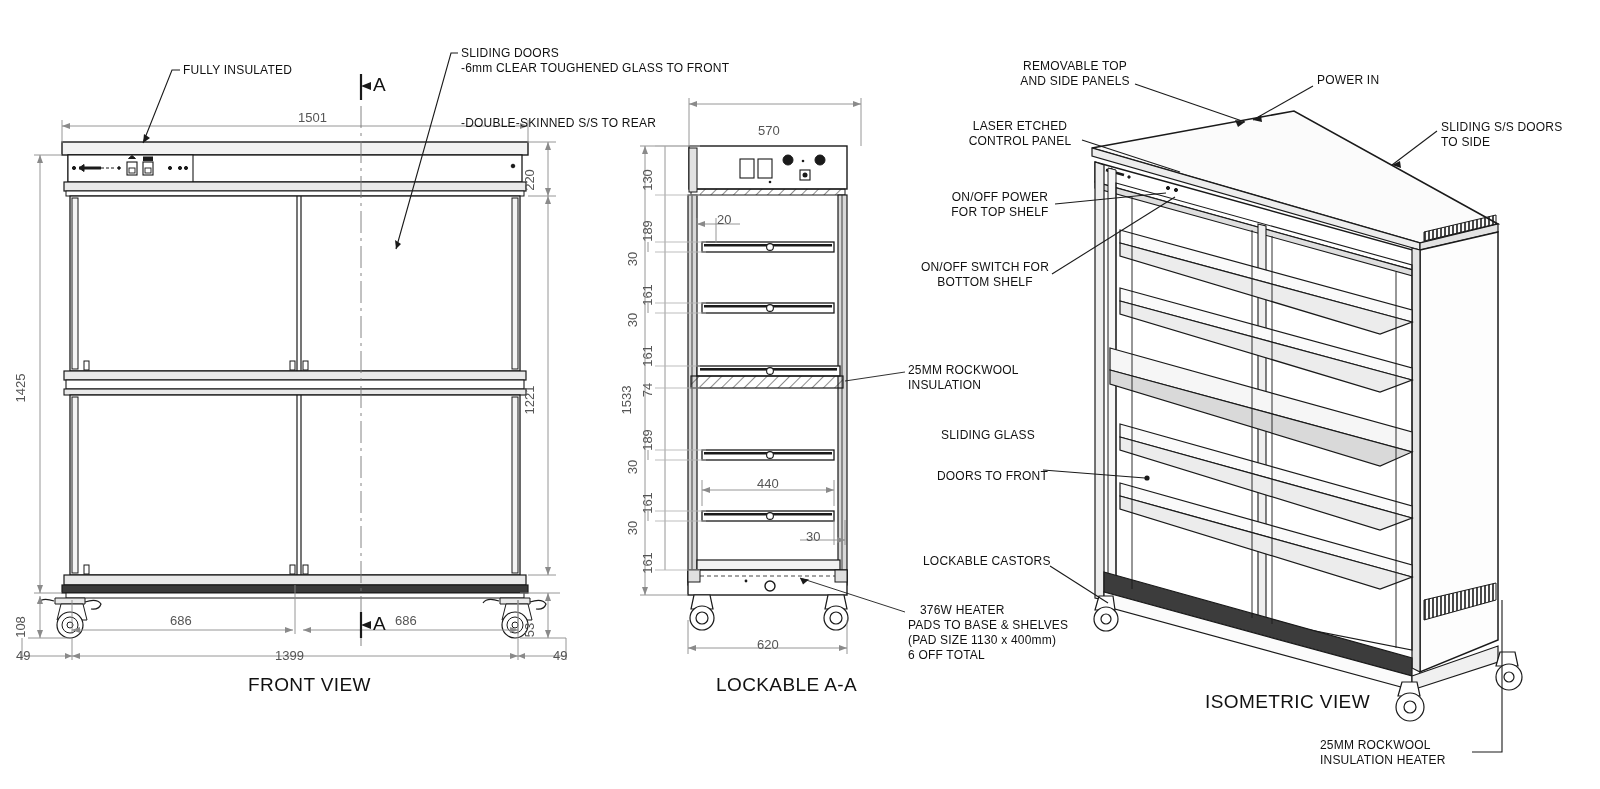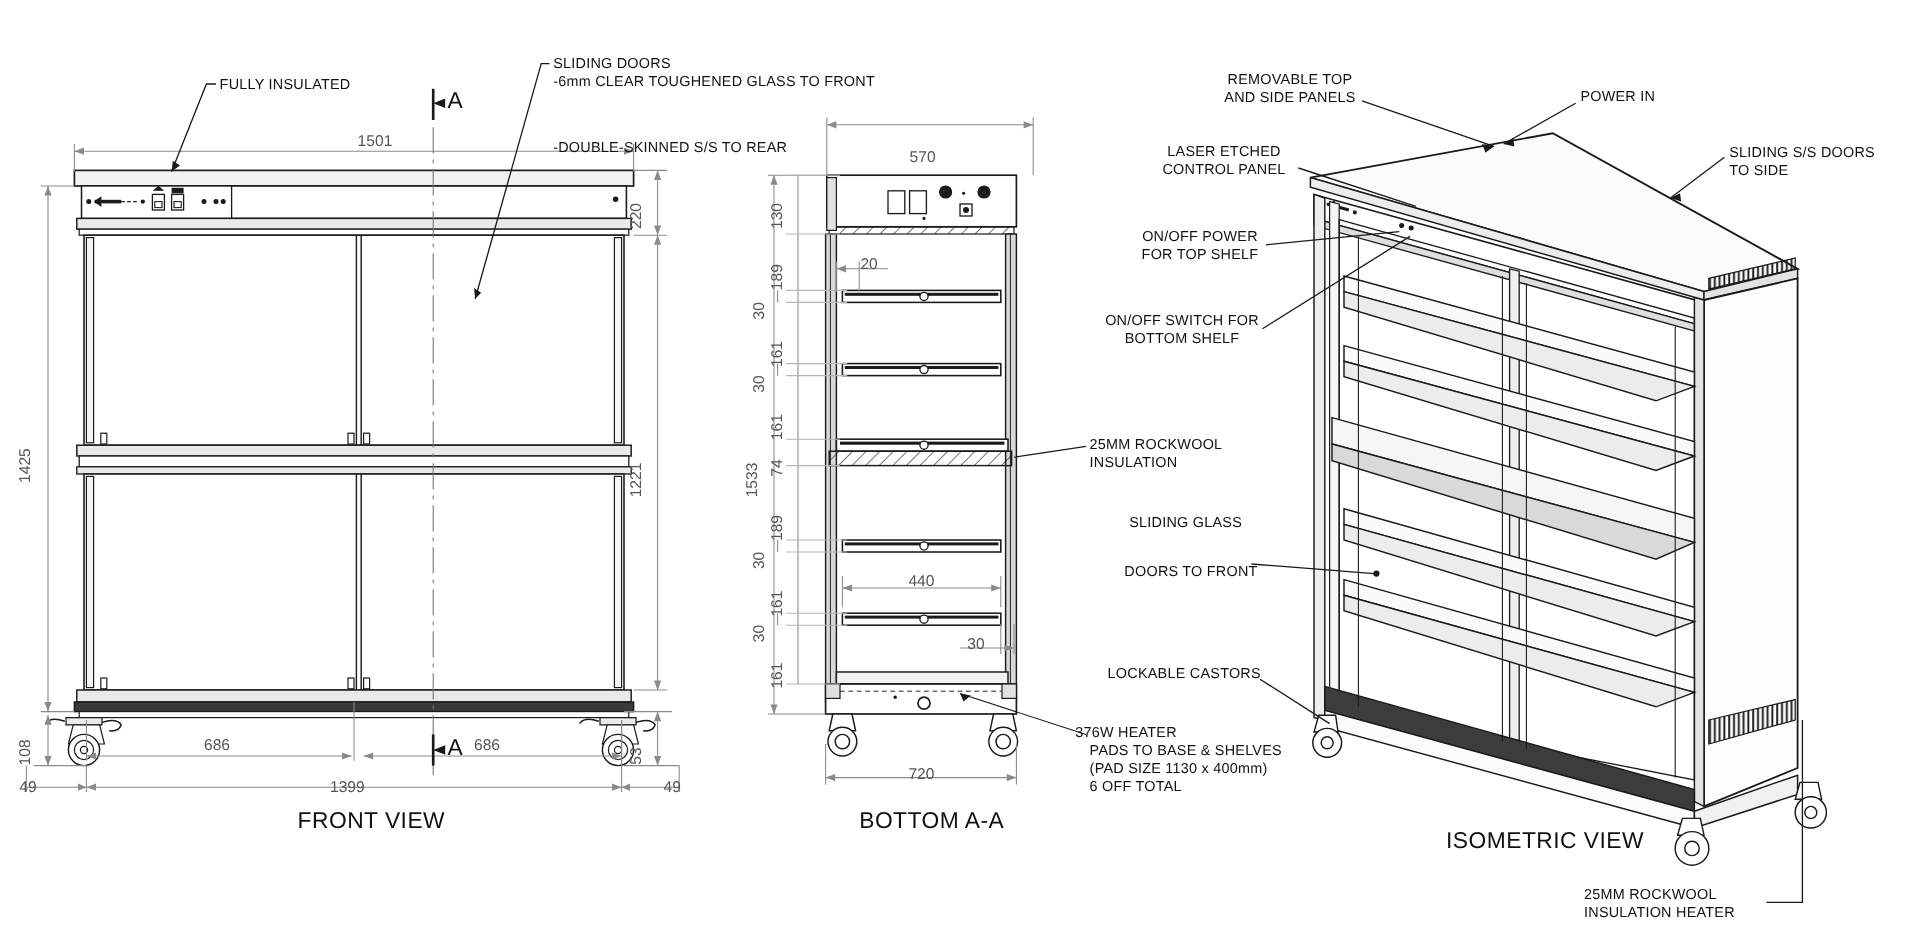--- a/index.html
+++ b/index.html
@@ -451,25 +451,25 @@
   <div class="dim v" style="left:655px;top:356px;transform:rotate(-90deg) translate(-50%,-100%);">161</div>
   <div class="dim v" style="left:655px;top:390px;transform:rotate(-90deg) translate(-50%,-100%);">74</div>
   <div class="dim v" style="left:655px;top:440px;transform:rotate(-90deg) translate(-50%,-100%);">189</div>
   <div class="dim v" style="left:640px;top:467px;transform:rotate(-90deg) translate(-50%,-100%);">30</div>
   <div class="dim v" style="left:655px;top:503px;transform:rotate(-90deg) translate(-50%,-100%);">161</div>
   <div class="dim v" style="left:640px;top:528px;transform:rotate(-90deg) translate(-50%,-100%);">30</div>
   <div class="dim v" style="left:655px;top:563px;transform:rotate(-90deg) translate(-50%,-100%);">161</div>
   <div class="dim" style="left:717px;top:212px;">20</div>
   <div class="dim" style="left:757px;top:476px;">440</div>
   <div class="dim" style="left:806px;top:529px;">30</div>
-  <div class="dim" style="left:757px;top:637px;">720</div>
+  <div class="dim" style="left:757px;top:637px;">620</div>
 
   <div class="note" style="left:908px;top:363px;">25MM ROCKWOOL</div>
   <div class="note" style="left:908px;top:378px;">INSULATION</div>
-  <div class="note" style="left:896px;top:603px;">376W HEATER</div>
+  <div class="note" style="left:920px;top:603px;">376W HEATER</div>
   <div class="note" style="left:908px;top:618px;">PADS TO BASE &amp; SHELVES</div>
   <div class="note" style="left:908px;top:633px;">(PAD SIZE 1130 x 400mm)</div>
   <div class="note" style="left:908px;top:648px;">6 OFF TOTAL</div>
 
   <div class="note c" style="left:1010px;top:59px;width:130px;">REMOVABLE TOP</div>
   <div class="note c" style="left:1010px;top:74px;width:130px;">AND SIDE PANELS</div>
   <div class="note" style="left:1317px;top:73px;">POWER IN</div>
   <div class="note" style="left:1441px;top:120px;">SLIDING S/S DOORS</div>
   <div class="note" style="left:1441px;top:135px;">TO SIDE</div>
   <div class="note c" style="left:955px;top:119px;width:130px;">LASER ETCHED</div>
@@ -478,16 +478,16 @@
   <div class="note c" style="left:940px;top:205px;width:120px;">FOR TOP SHELF</div>
   <div class="note c" style="left:915px;top:260px;width:140px;">ON/OFF SWITCH FOR</div>
   <div class="note c" style="left:915px;top:275px;width:140px;">BOTTOM SHELF</div>
   <div class="note c" style="left:928px;top:428px;width:120px;">SLIDING GLASS</div>
   <div class="note c" style="left:928px;top:469px;width:120px;text-align:right;">DOORS TO FRONT</div>
   <div class="note" style="left:923px;top:554px;">LOCKABLE CASTORS</div>
   <div class="note" style="left:1320px;top:738px;">25MM ROCKWOOL</div>
   <div class="note" style="left:1320px;top:753px;">INSULATION HEATER</div>
 
   <div class="vtitle" style="left:248px;top:674px;">FRONT VIEW</div>
-  <div class="vtitle" style="left:716px;top:674px;">BOTTOM A-A</div>
+  <div class="vtitle" style="left:716px;top:674px;">LOCKABLE A-A</div>
   <div class="vtitle" style="left:1205px;top:691px;">ISOMETRIC VIEW</div>
 
 </div>
 
 </body></html>

